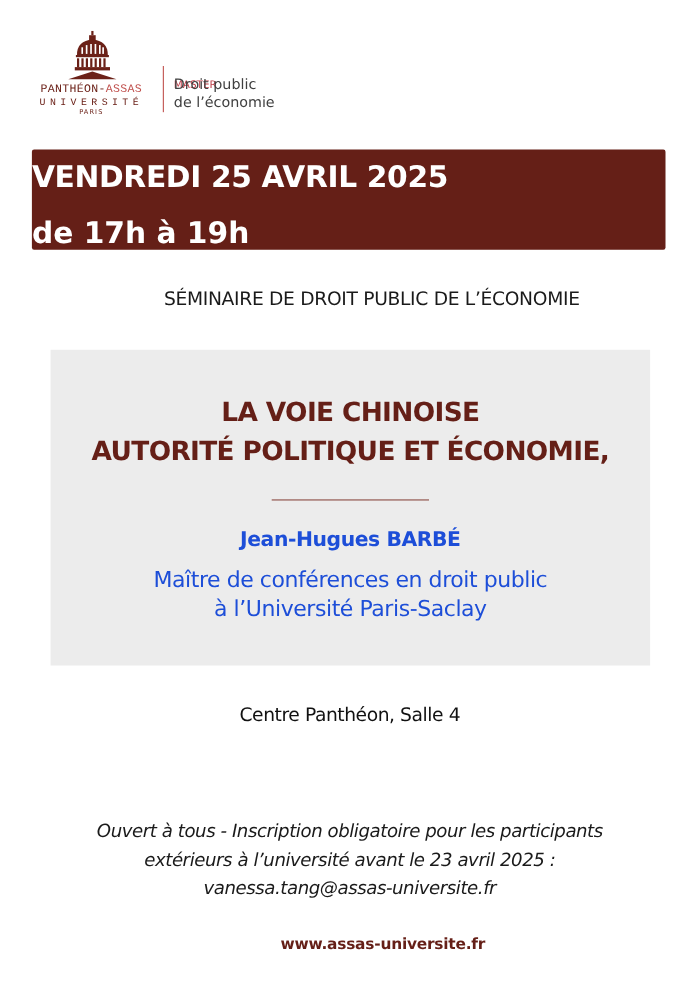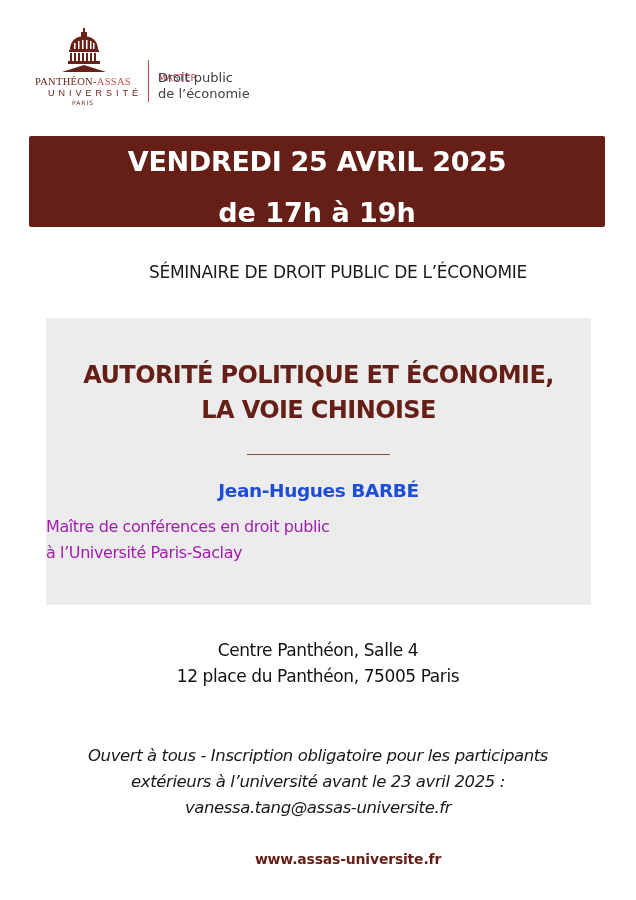--- a/index.html
+++ b/index.html
@@ -13,47 +13,47 @@
     }
     .abs { position: absolute; }
 
     
     .logo { left: 28px; top: 28px; width: 110px; height: 74px; }
     .dome { position: absolute; left: 34px; top: 0; width: 44px; height: 46px; }
     .logo-line1 {
       position: absolute; left: 0; top: 48px; width: 110px;
       text-align: center; font-size: 10.5px; letter-spacing: 0.3px;
       color: #6b2118; white-space: nowrap;
-      font-family: Liberation Serif, serif;
+      font-family: Liberation Mono, monospace;
     }
     .logo-line1 .accent { color: #c0504d; }
     .logo-line2 {
       position: absolute; left: 0; top: 60px; width: 110px;
       text-align: center; font-size: 9px; letter-spacing: 4px;
-      color: #6b2118; font-family: Liberation Sans, sans-serif; margin-left: 12px;
+      color: #6b2118; font-family: Liberation Mono, monospace;
     }
     .logo-line3 {
       position: absolute; left: 0; top: 71px; width: 110px;
       text-align: center; font-size: 6px; letter-spacing: 1px; color: #6b2118;
     }
     .logo-divider {
       left: 148px; top: 60px; width: 1px; height: 42px; background: #c0504d;
     }
     .master-label {
       left: 158px; top: 72px; font-size: 9.5px; font-weight: normal; color: #c0404a;
     }
     .master-title {
       left: 158px; top: 70px; font-size: 13px; line-height: 16px; color: #404040;
     }
 
     
     .banner {
       left: 29px; top: 136px; width: 576px; height: 91px;
       background: #651f17;
-      color: #ffffff; text-align: center;
+      color: #ffffff; 
       border-radius: 2px;
     }
     .banner-date {
       position: absolute; left: 0; right: 0; top: 10px;
       font-size: 27px; font-weight: bold; letter-spacing: -0.3px;
     }
     .banner-time {
       position: absolute; left: 0; right: 0; top: 48px;
       font-size: 27px; font-weight: bold; margin-top: 13px;
     }
@@ -77,21 +77,21 @@
       position: absolute; left: 201px; top: 136px; width: 143px; height: 1px;
       background: #8a4a42;
     }
     .speaker-name {
       position: absolute; left: 0; right: 0; top: 162px;
       text-align: center; color: #1d4ed8; font-weight: bold;
       font-size: 18.5px; letter-spacing: -0.4px;
     }
     .speaker-role {
       position: absolute; left: 0; right: 0; top: 196px;
-      text-align: left; color: #a21caf; font-size: 16px; line-height: 26px;
+      text-align: center; color: #1d4ed8; font-size: 20px; line-height: 26px;
       letter-spacing: -0.4px;
     }
 
     .venue {
       left: 0; width: 636px; top: 637px; text-align: center;
       font-size: 17px; line-height: 26px; color: #111; letter-spacing: -0.4px;
     }
     .registration {
       left: 0; width: 636px; top: 743px; text-align: center;
       font-size: 16.5px; line-height: 26px; color: #1a1a1a; letter-spacing: -0.4px; font-style: italic;
@@ -145,34 +145,33 @@
 
 <div class="abs banner">
   <div class="banner-date">VENDREDI 25 AVRIL 2025</div>
   <div class="banner-time">de 17h à 19h</div>
 </div>
 
 <div class="abs seminar">SÉMINAIRE DE DROIT PUBLIC DE L’ÉCONOMIE</div>
 
 <div class="abs greybox">
   <div class="talk-title">
+    <span class="line">LA VOIE CHINOISE</span>
     <span class="line">AUTORITÉ POLITIQUE ET ÉCONOMIE,</span>
-    <span class="line">LA VOIE CHINOISE</span>
   </div>
   <div class="title-rule"></div>
   <div class="speaker-name">Jean-Hugues BARBÉ</div>
   <div class="speaker-role">
     <span class="line">Maître de conférences en droit public</span>
     <span class="line">à l’Université Paris-Saclay</span>
   </div>
 </div>
 
 <div class="abs venue">
   <span class="line">Centre Panthéon, Salle 4</span>
-  <span class="line">12 place du Panthéon, 75005 Paris</span>
 </div>
 
 <div class="abs registration">
   <span class="line">Ouvert à tous - Inscription obligatoire pour les participants</span>
   <span class="line">extérieurs à l’université avant le 23 avril 2025 :</span>
   <span class="line">vanessa.tang@assas-universite.fr</span>
 </div>
 
 <div class="abs website">www.assas-universite.fr</div>
 

